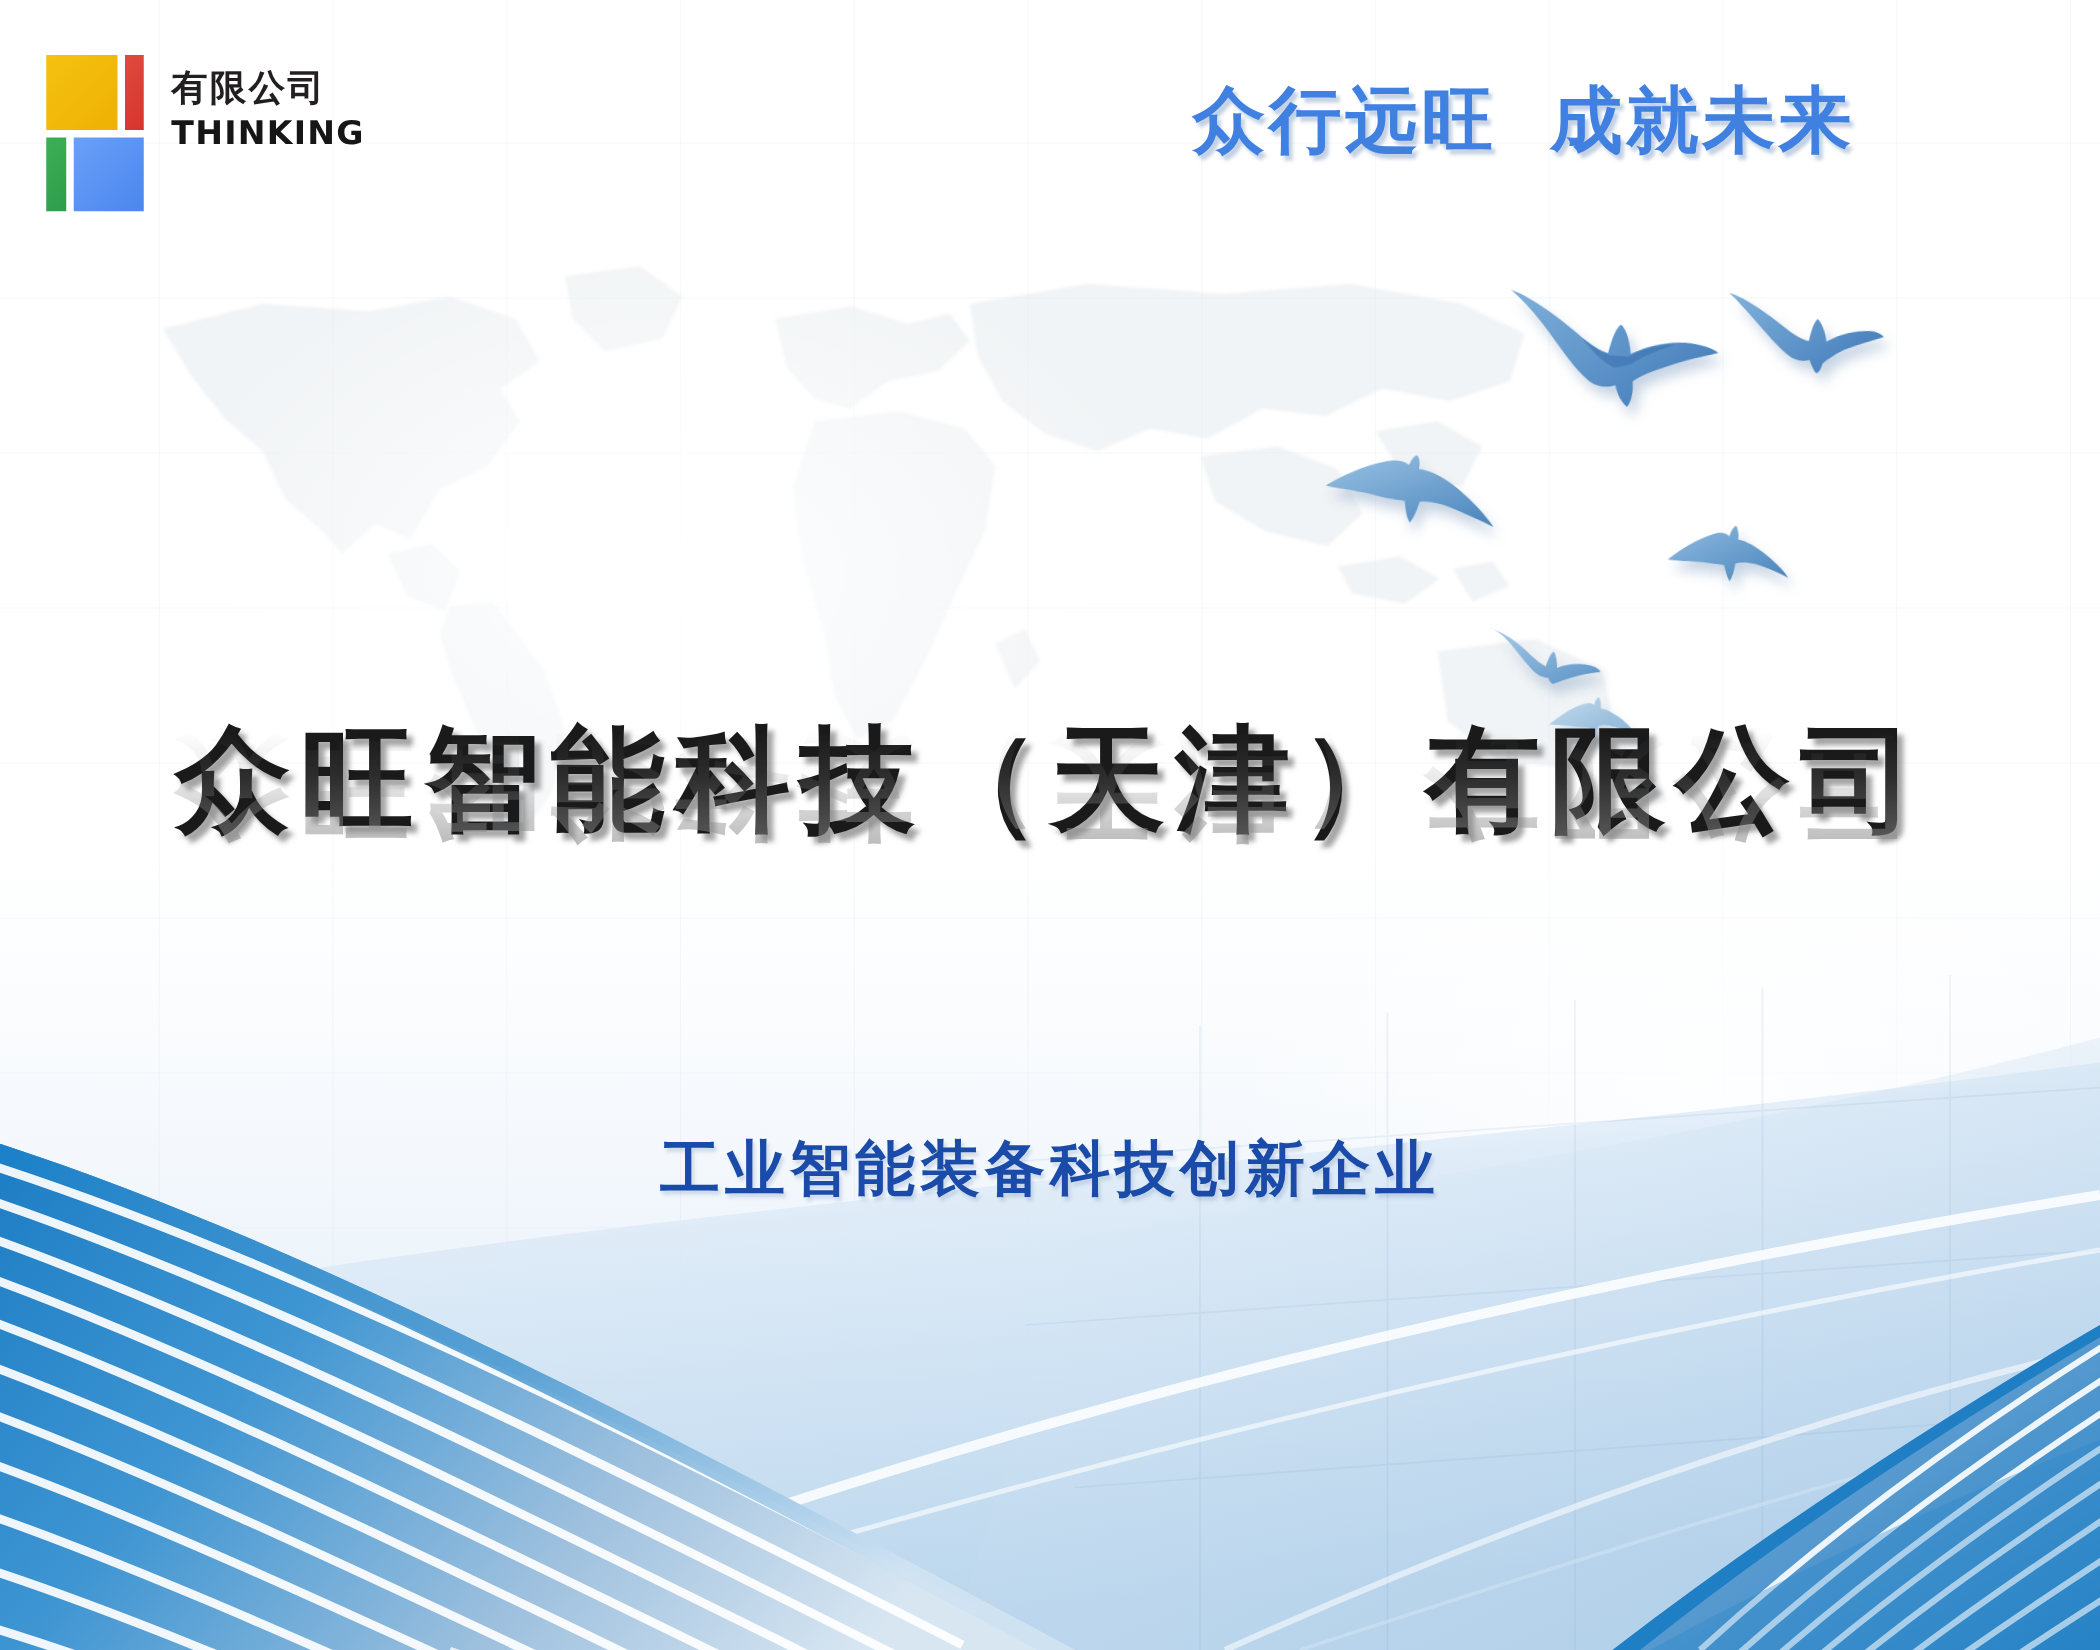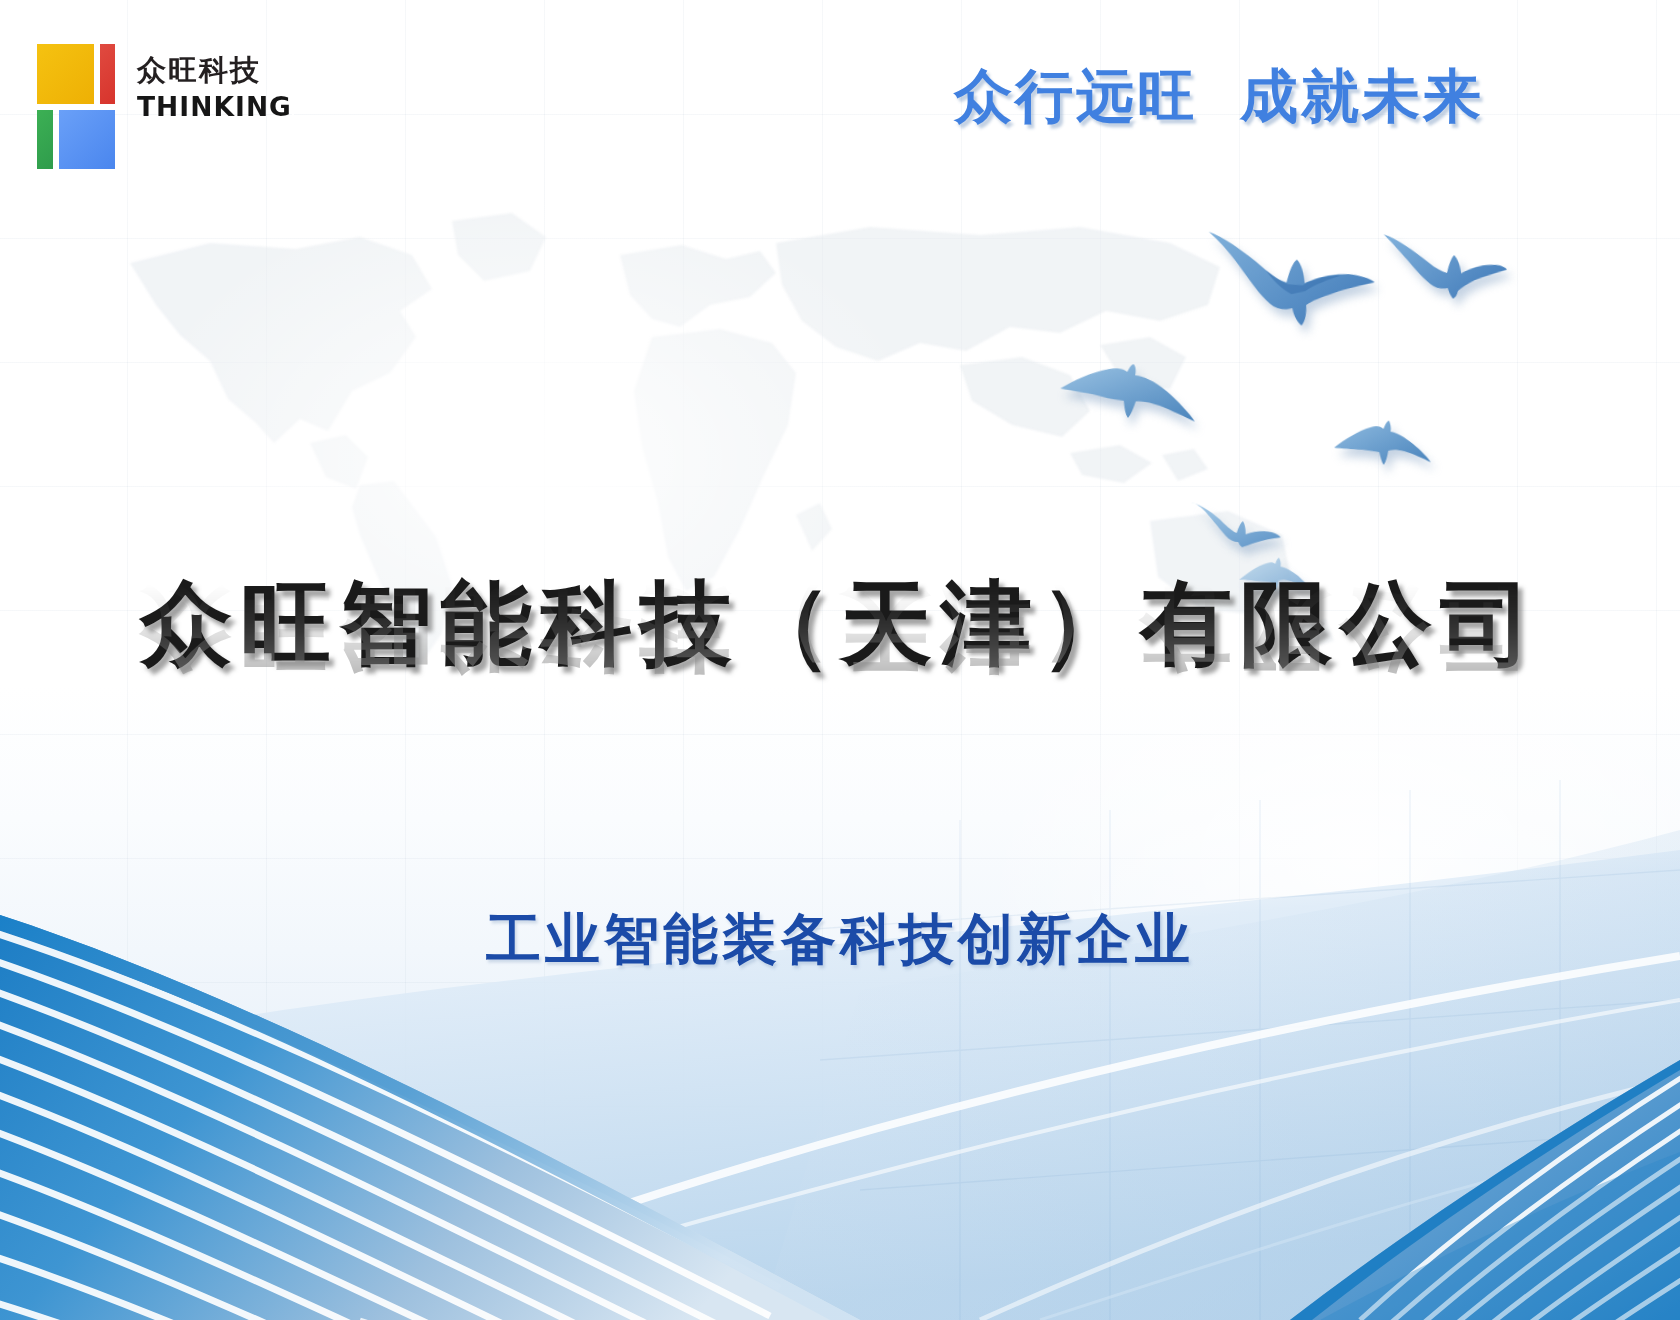--- a/index.html
+++ b/index.html
@@ -129,21 +129,21 @@
     -webkit-mask-image:linear-gradient(to top, rgba(0,0,0,0) 4%, rgba(0,0,0,.18) 42%, rgba(0,0,0,.62) 100%);
     mask-image:linear-gradient(to top, rgba(0,0,0,0) 4%, rgba(0,0,0,.18) 42%, rgba(0,0,0,.62) 100%);
     opacity:.95;
   }
 
   
   #subtitle {
     position:absolute; left:0; top:903px; width:1680px;
     text-align:center;
     font-family:"DejaVu Sans", sans-serif;
-    font-size:55px; font-weight:700;
+    font-size:48px; font-weight:700;
     color:#1b4ba8;
     letter-spacing:4px;
     white-space:nowrap;
     text-shadow: 2px 3px 3px rgba(120,150,190,.30);
     z-index:6;
   }
 
   
   #bottom-deco {
     position:absolute; left:0; bottom:0; width:1680px; height:560px;
@@ -193,21 +193,21 @@
   <div id="header">
 
     <div id="logo-mark">
       <div class="logo-block" id="logo-yellow" style="background:linear-gradient(135deg,#f5c211 0%,#eeb004 100%);"></div>
       <div class="logo-block" id="logo-red" style="background:linear-gradient(135deg,#e04a40 0%,#d7342c 100%);"></div>
       <div class="logo-block" id="logo-green" style="background:linear-gradient(135deg,#3cb054 0%,#2f9c4c 100%);"></div>
       <div class="logo-block" id="logo-blue" style="background:linear-gradient(135deg,#6aa0f8 0%,#4a86ee 100%);"></div>
     </div>
 
     <div id="logo-text">
-      <div id="logo-text-cn">众旺科技</div>
+      <div id="logo-text-cn">有限公司</div>
       <div id="logo-text-en">THINKING</div>
     </div>
 
     <div id="logo-divider"></div>
 
     <div id="header-slogan">
       <span>众行远旺</span><span class="gap"></span><span>成就未来</span>
     </div>
   </div>
 

